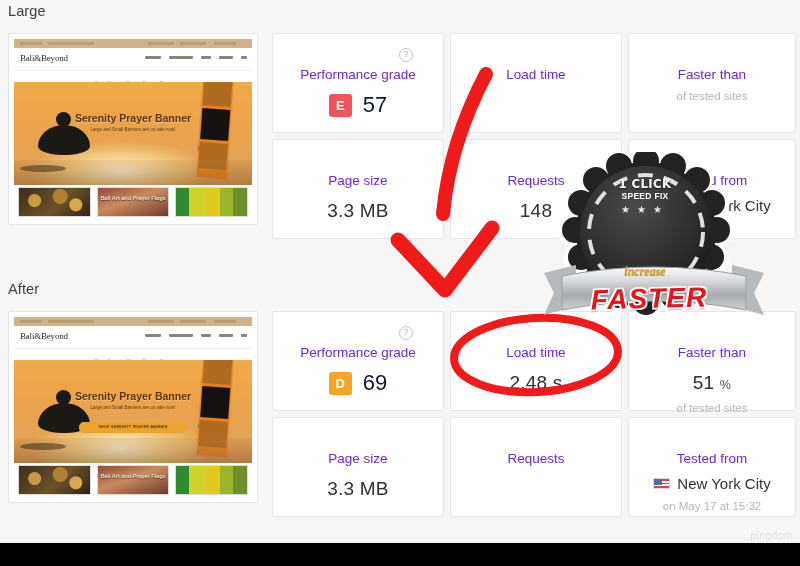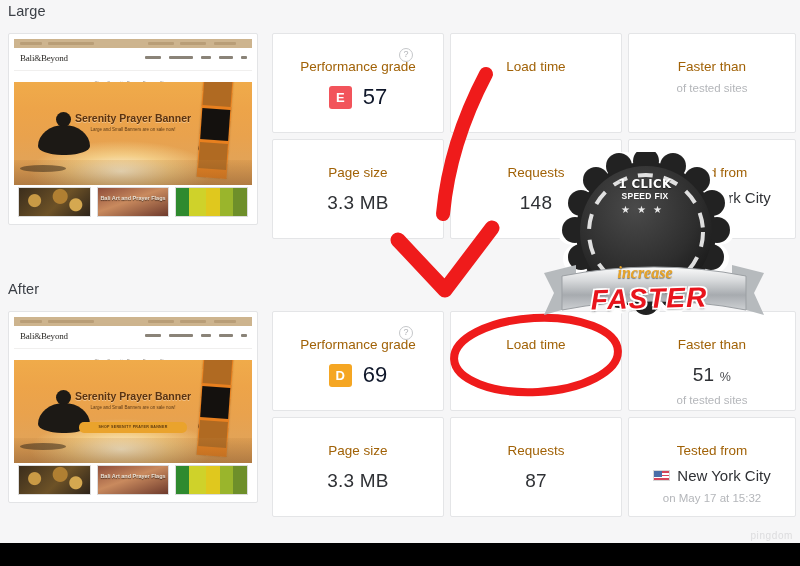--- a/index.html
+++ b/index.html
@@ -112,21 +112,21 @@
       linear-gradient(90deg,#2f8a2f 0 18%,#cfd22a 18% 42%,#e0c81e 42% 62%,#9ab52c 62% 80%,#6e8f2a 80% 100%);}
 
   
   .metrics{position:absolute;left:272px;top:6px;width:524px;}
   .mrow{display:flex;gap:6px;margin-bottom:6px;}
   .card{
     flex:1;height:100px;background:#fff;border:1px solid #e4e5e7;border-radius:2px;
     box-sizing:border-box;position:relative;text-align:center;
   }
   .card.cut{flex:0 0 168px;}
-  .card .title{display:block;margin-top:25px;font-size:13.5px;color:#a16207;}
+  .card .title{display:block;margin-top:33px;font-size:13.5px;color:#6d28d9;}
   .card .value{display:block;margin-top:12px;font-size:19px;color:#2f3135;letter-spacing:.2px;}
   .card .value .unit{font-size:12.5px;color:#4a4c50;}
   .card .sub{display:block;margin-top:8px;font-size:11.5px;color:#b4b6ba;}
   .help{
     position:absolute;top:14px;right:30px;width:12px;height:12px;border:1px solid #c5c7ca;border-radius:50%;
     color:#b2b4b8;font-size:9px;line-height:11px;text-align:center;
   }
   .grade-wrap{display:flex;align-items:center;justify-content:center;gap:11px;margin-top:10px;}
   .grade{
     width:23px;height:23px;border-radius:3px;color:#fff;font-size:13px;font-weight:bold;
@@ -163,21 +163,21 @@
   .seal-pct{
     position:absolute;left:0;right:18px;top:62px;text-align:center;
     font-size:46px;font-weight:bold;letter-spacing:-1px;
     background:linear-gradient(#fff2b0 2%,#f6c22a 28%,#e08c10 55%,#ffd35a 78%,#c97b08 100%);
     -webkit-background-clip:text;background-clip:text;color:transparent;
     text-shadow:0 2px 2px rgba(0,0,0,.35);
   }
   .seal-inc{
     position:absolute;left:0;right:18px;top:112px;text-align:center;
     font-family:"Liberation Serif","DejaVu Serif",serif;font-style:italic;
-    font-size:16px;font-weight:bold;color:#e9a427;text-shadow:0 1px 1px rgba(0,0,0,.45);
+    font-size:12px;font-weight:bold;color:#e9a427;text-shadow:0 1px 1px rgba(0,0,0,.45);
   }
   .seal-faster{
     position:absolute;left:0;right:10px;top:131px;text-align:center;
     font-size:28px;font-weight:bold;font-style:italic;color:#e8141c;letter-spacing:1px;
     text-shadow:
       -1.6px -1.6px 0 #fff, 1.6px -1.6px 0 #fff, -1.6px 1.6px 0 #fff, 1.6px 1.6px 0 #fff,
       0 2px 2px rgba(0,0,0,.45);
     transform:rotate(-1.5deg);
   }
 
@@ -333,35 +333,35 @@
         <div class="card">
           <span class="title">Performance grade</span>
           <span class="help">?</span>
           <div class="grade-wrap">
             <span class="grade" style="background:#f5a623">D</span>
             <span class="grade-num">69</span>
           </div>
         </div>
         <div class="card">
           <span class="title">Load time</span>
+          <span class="value">2.48 s</span>
         </div>
         <div class="card cut">
           <span class="title">Faster than</span>
           <span class="value"><span>51</span> <span class="unit">%</span></span>
           <span class="sub">of tested sites</span>
         </div>
       </div>
       <div class="mrow">
         <div class="card">
           <span class="title">Page size</span>
           <span class="value">3.3 MB</span>
         </div>
         <div class="card">
           <span class="title">Requests</span>
-          <span class="value">87</span>
         </div>
         <div class="card cut">
           <span class="title">Tested from</span>
           <div class="flagline">
             <span class="flag">
                 <span class="stripes"></span>
                 <span class="canton"></span>
               </span>
             <span class="city">New York City</span>
           </div>

